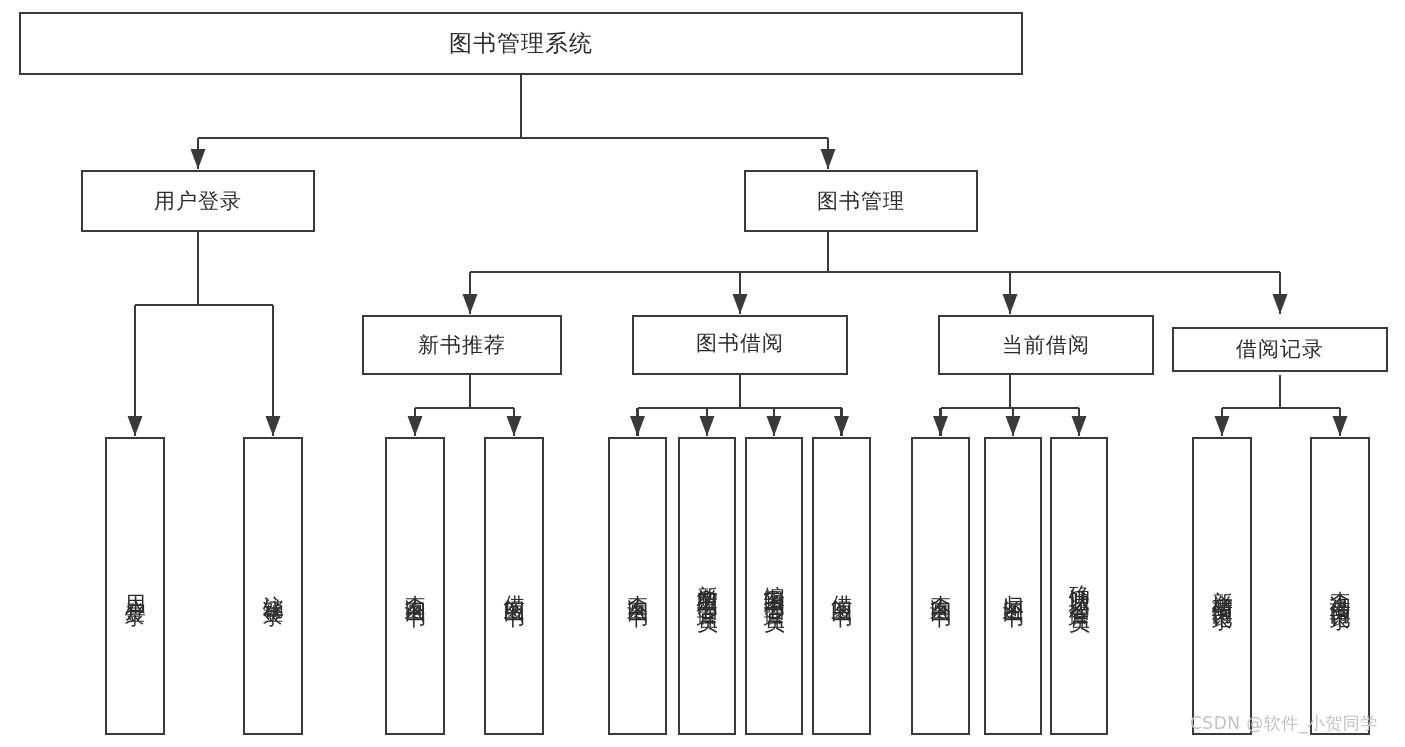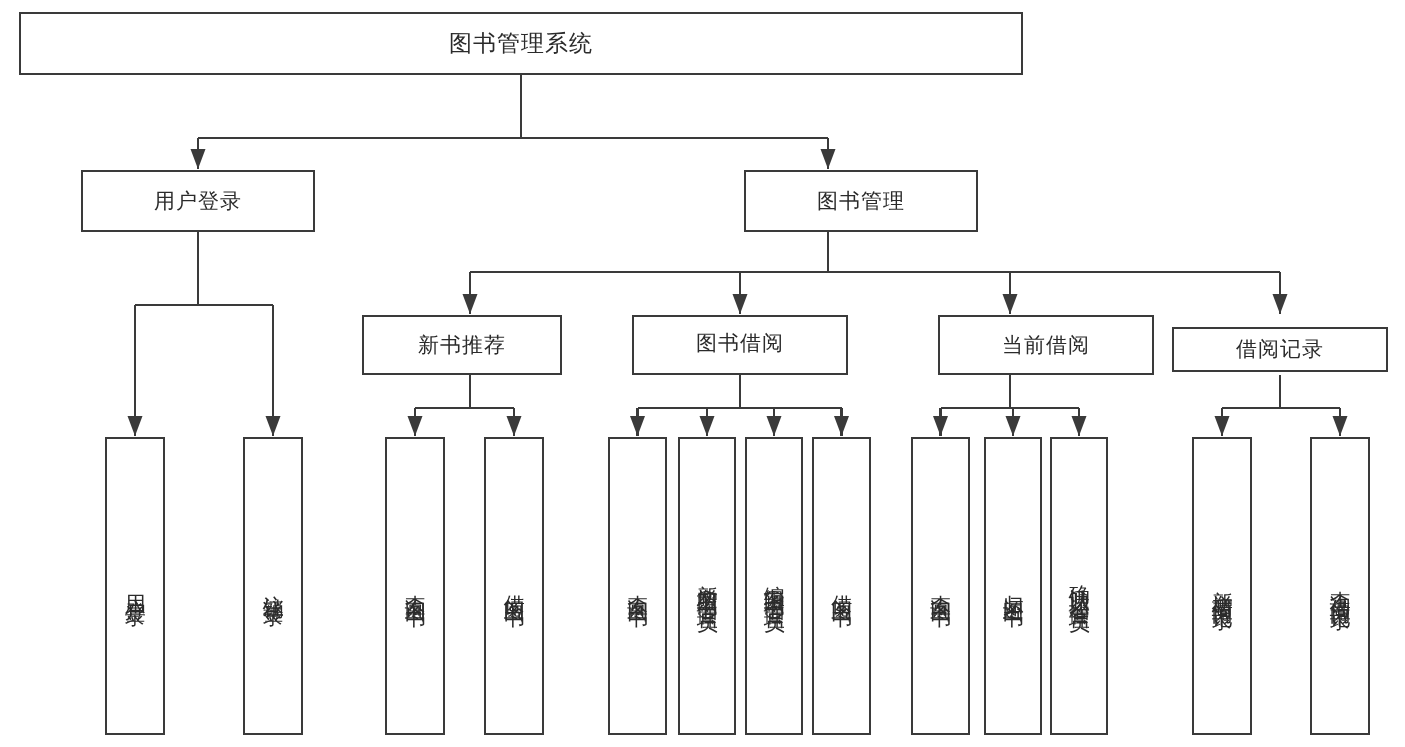--- a/index.html
+++ b/index.html
@@ -171,13 +171,14 @@
       <div class="node vertical" style="left: 1050px; top: 437px; width: 58px; height: 298px;">
         <span class="node-label">确认归还（管理员）</span>
       </div>
       <div class="node vertical" style="left: 1192px; top: 437px; width: 60px; height: 298px;">
         <span class="node-label">新增借阅记录</span>
       </div>
       <div class="node vertical" style="left: 1310px; top: 437px; width: 60px; height: 298px;">
         <span class="node-label">查询借阅记录</span>
       </div>
     </div>
+  <div class="watermark">CSDN @软件_小贺同学</div>
 </div>
 
 </body></html>

